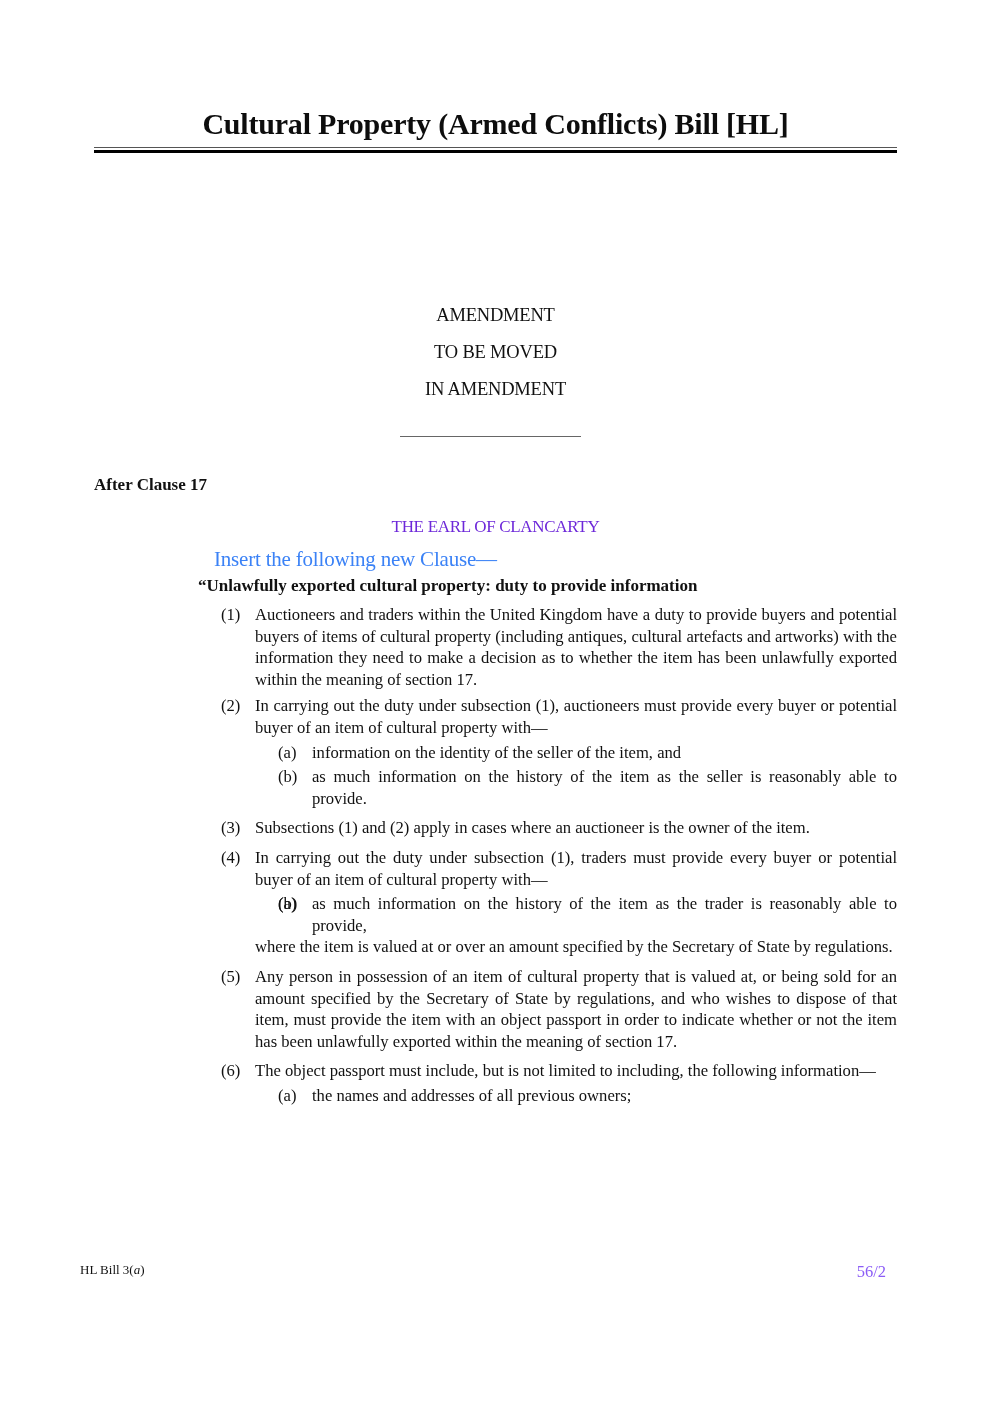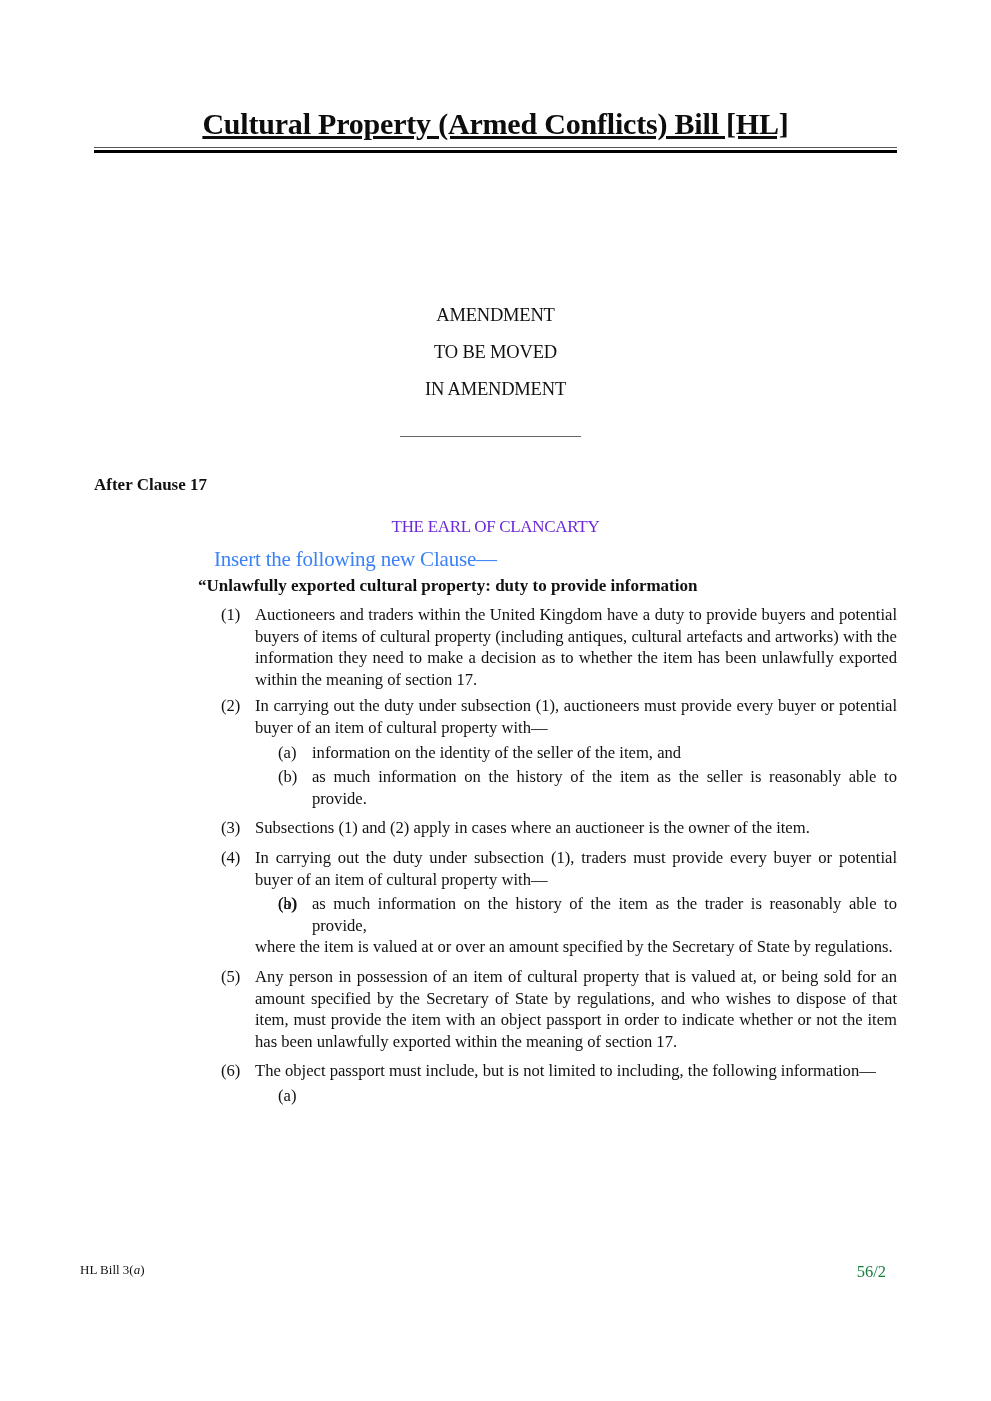--- a/index.html
+++ b/index.html
@@ -24,21 +24,20 @@
       position: absolute;
       left: 94px;
       width: 803px;
       top: 104px;
       text-align: center;
       font-weight: bold;
       font-size: 30px;
       line-height: 40px;
       letter-spacing: -0.2px;
       color: #0d0d0d;
-      text-decoration: underline;
     }
     .title-rule-thin {
       position: absolute;
       left: 94px;
       width: 803px;
       top: 147px;
       height: 1px;
       background: #555;
     }
     .title-rule-thick {
@@ -146,21 +145,21 @@
       left: 80px;
       top: 1262px;
       font-size: 13px;
       color: #111;
     }
     .footer-right {
       position: absolute;
       right: 105px;
       top: 1262px;
       font-size: 16.5px;
-      color: #15803d;
+      color: #8b5cf6;
     }
     .italic { font-style: italic; }
   </style>
 </head>
 <body>
 
 <div class="page">
 
   <div class="title">Cultural Property (Armed Conflicts) Bill [HL]</div>
   <div class="title-rule-thin"></div>
@@ -218,20 +217,21 @@
     <div class="subsection sub-gap">
       <span class="num">(5)</span>
       <span>Any person in possession of an item of cultural property that is valued at, or being sold for an amount specified by the Secretary of State by regulations, and who wishes to dispose of that item, must provide the item with an object passport in order to indicate whether or not the item has been unlawfully exported within the meaning of section 17.</span>
     </div>
 
     <div class="subsection">
       <span class="num">(6)</span>
       <span>The object passport must include, but is not limited to including, the following information—</span>
       <div class="para">
         <span class="num">(a)</span>
+        <span>the names and addresses of all previous owners;</span>
       </div>
     </div>
 
   </div>
 
   <div class="footer-left"><span>HL Bill 3(</span><span class="italic">a</span><span>)</span></div>
   <div class="footer-right">56/2</div>
 
 </div>
 

